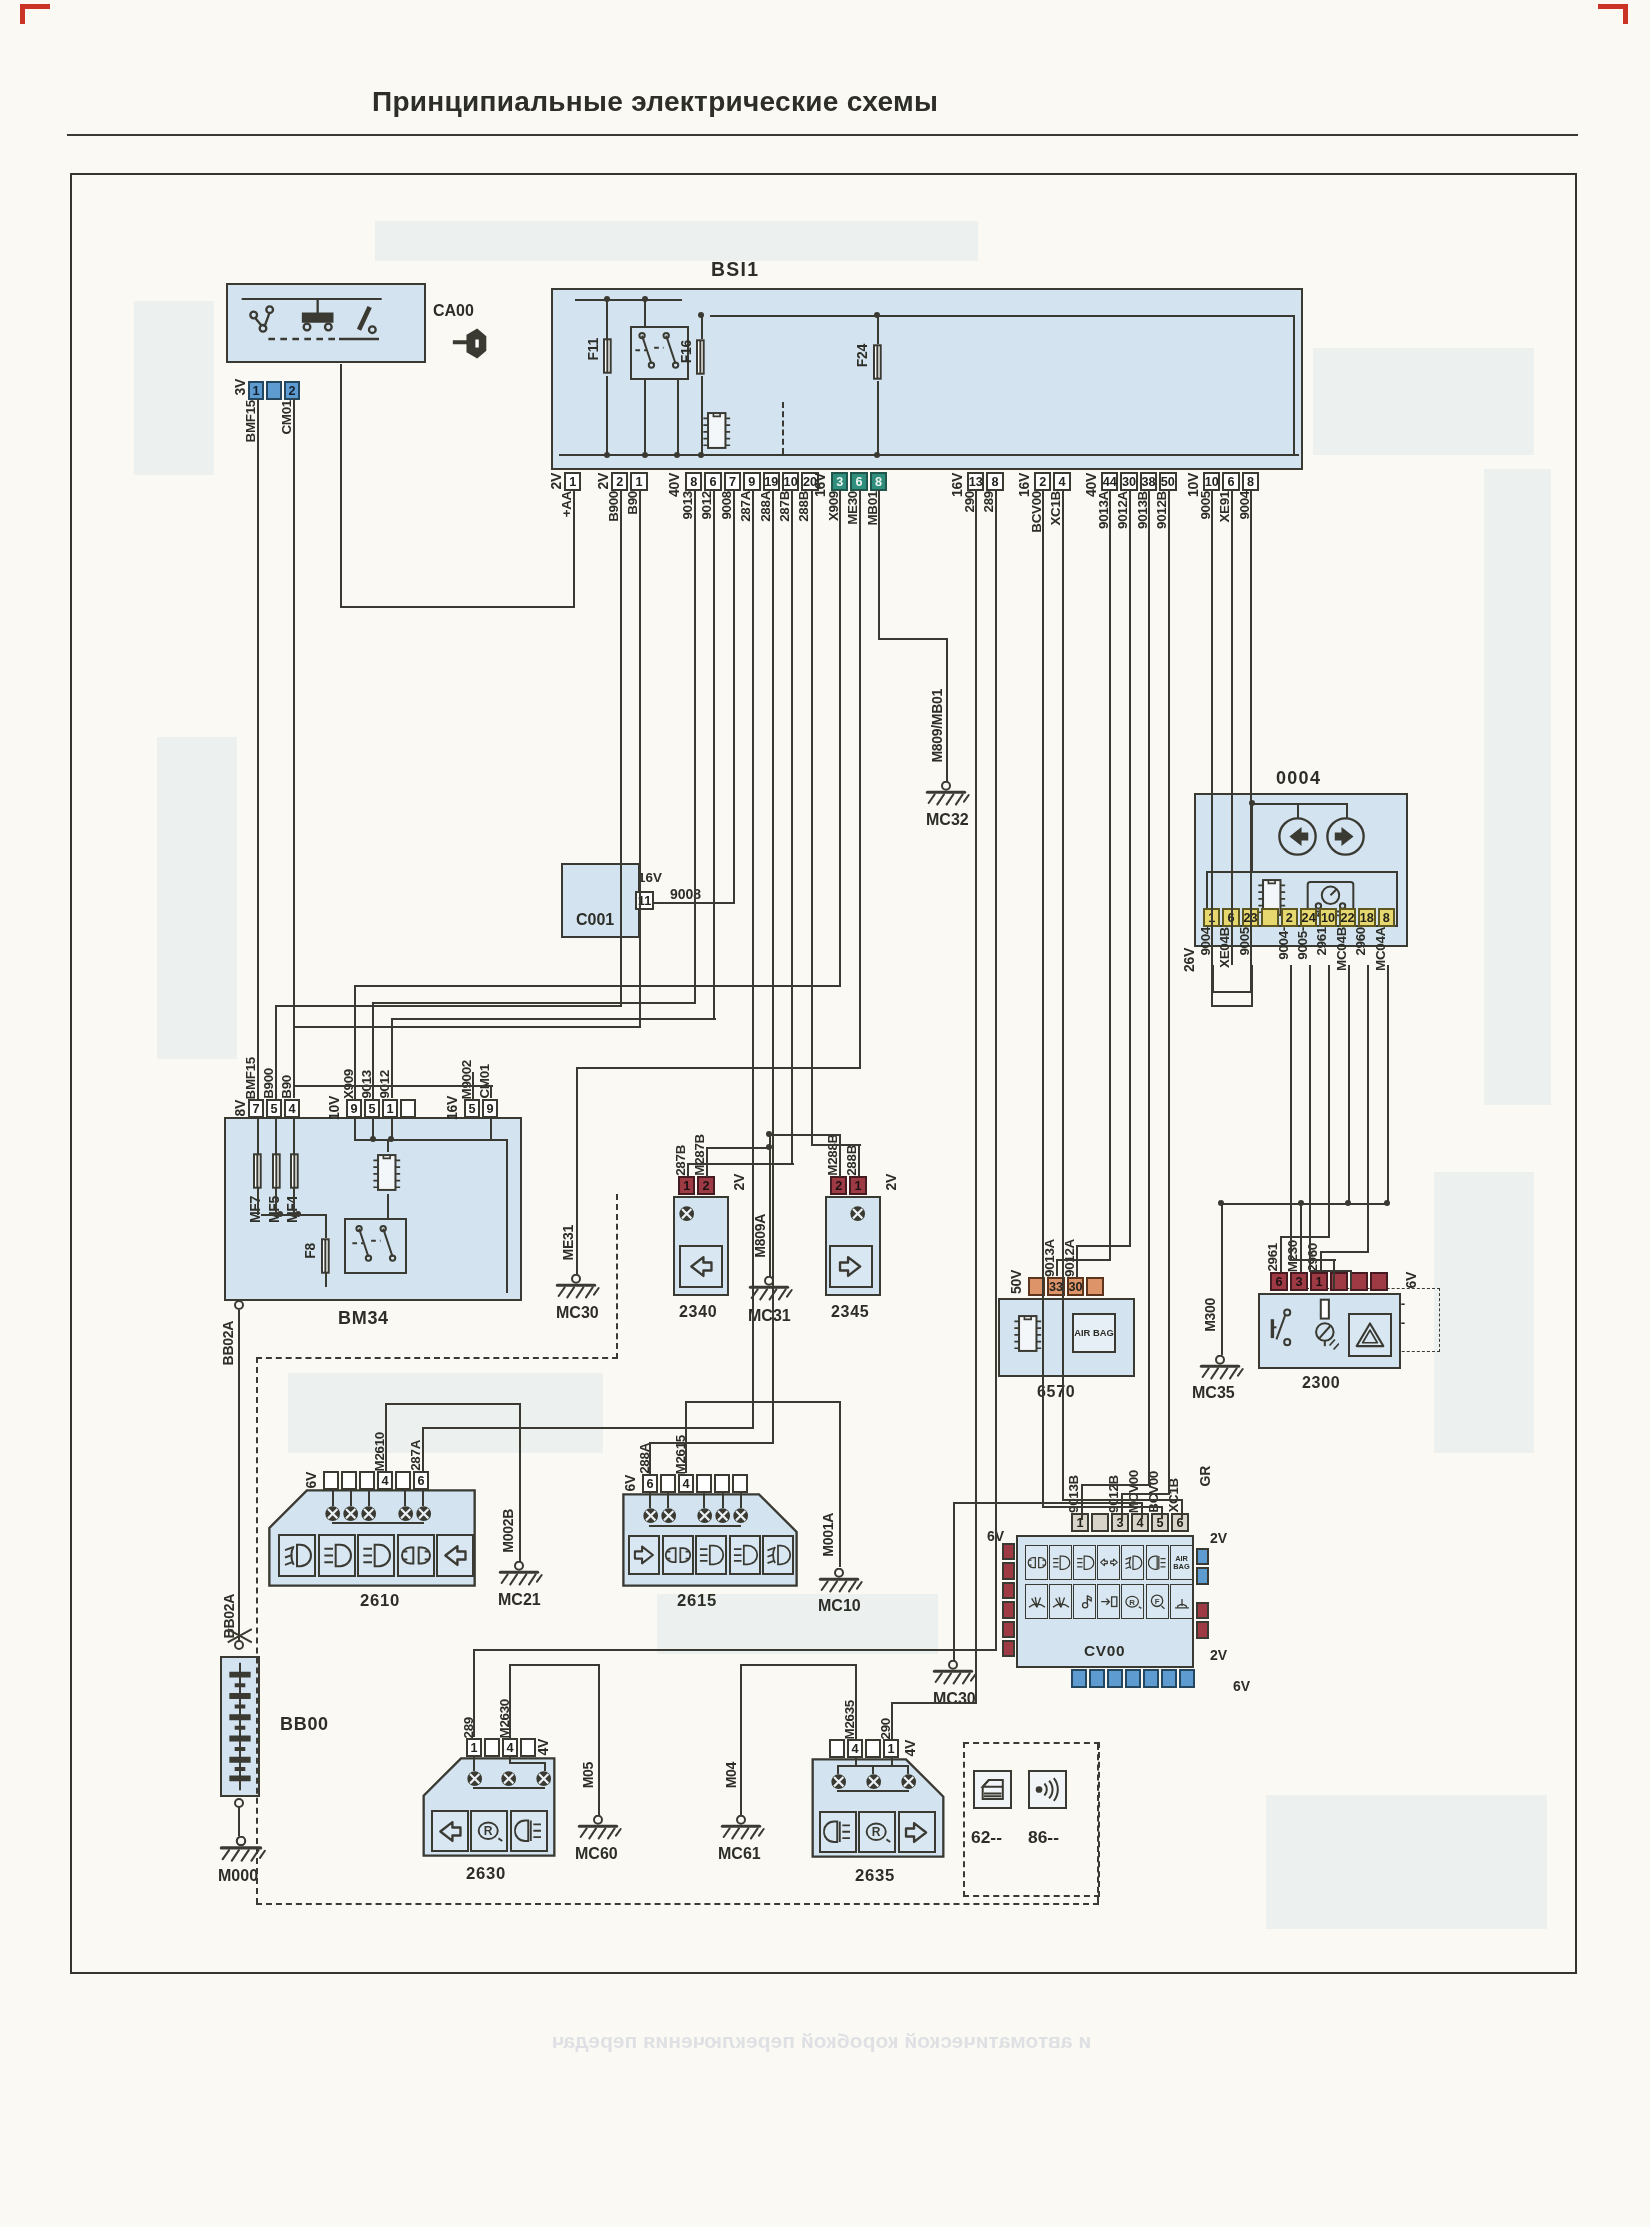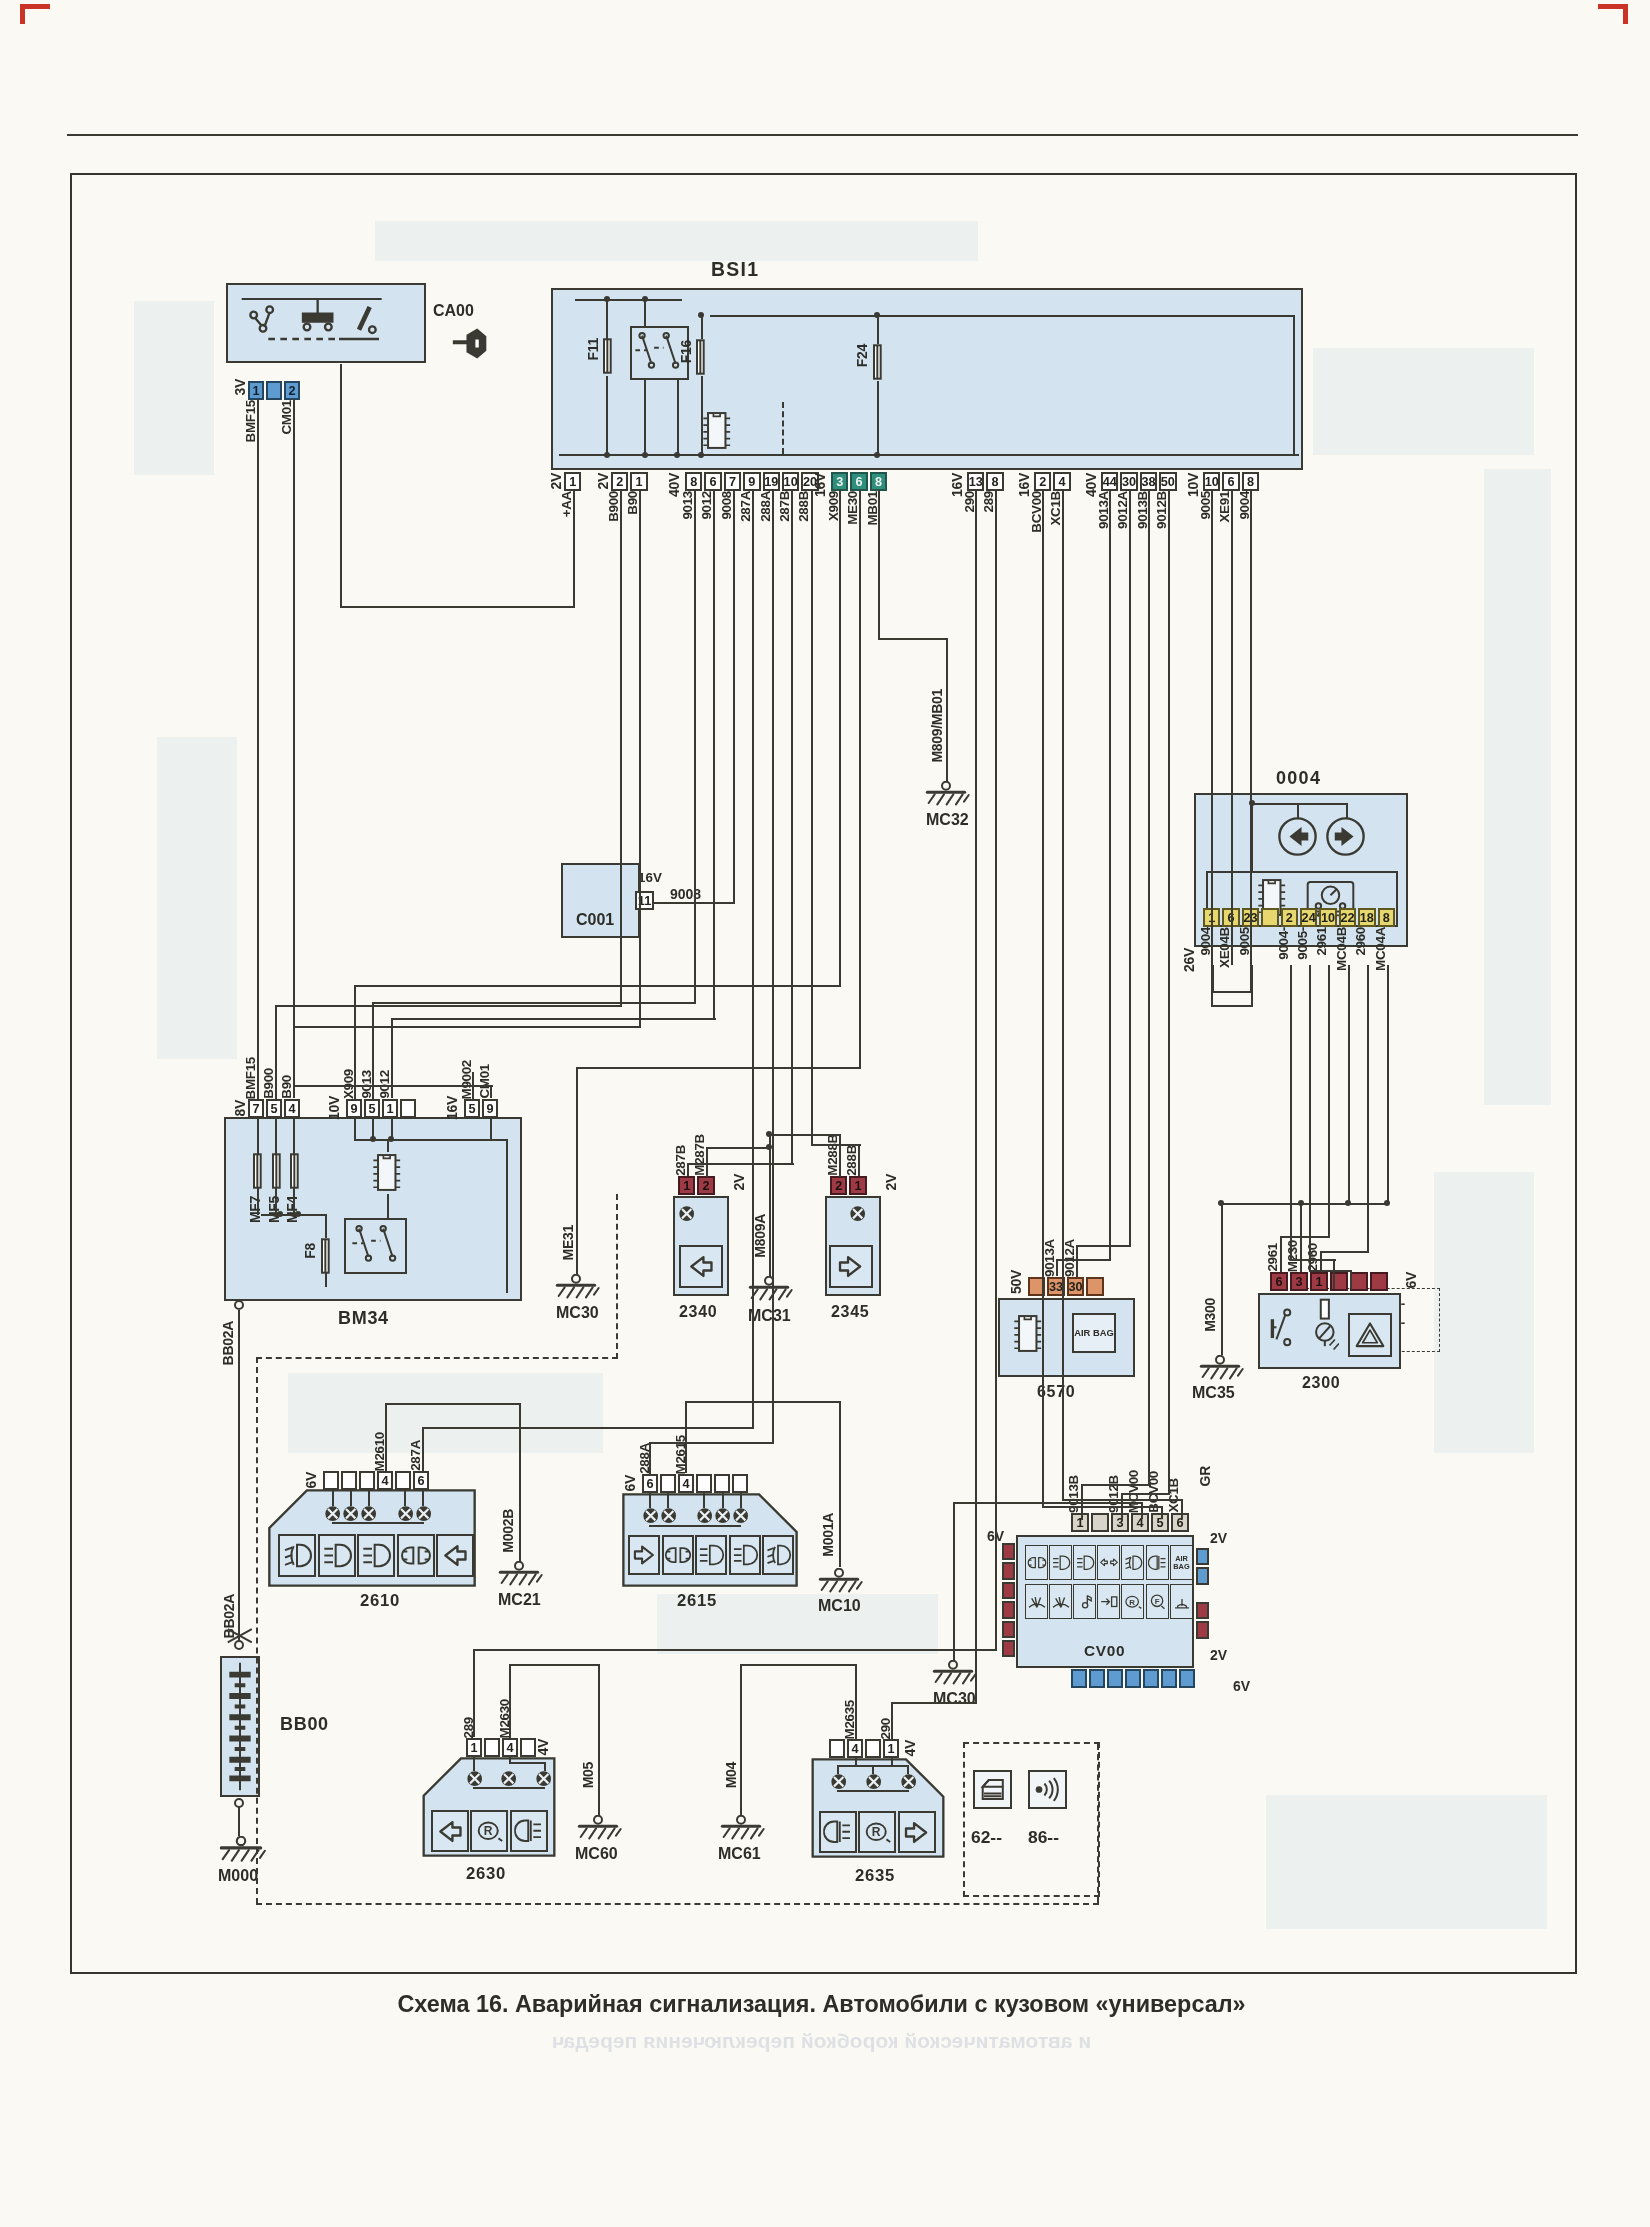--- a/index.html
+++ b/index.html
@@ -261,20 +261,21 @@
 </defs>
 </svg>
 
 <div id="page">
 
   <div class="redmark" style="left:20px;top:4px;width:29.5px;height:4.7px"></div>
   <div class="redmark" style="left:20px;top:4px;width:4.7px;height:20px"></div>
   <div class="redmark" style="left:1598px;top:4px;width:29.5px;height:4.7px"></div>
   <div class="redmark" style="left:1623px;top:4px;width:4.7px;height:20px"></div>
 
+  <div class="title" style="left:372px;top:86px">Принципиальные электрические схемы</div>
   <div class="w" style="left:67px;top:134px;width:1511px"></div>
 
   <div class="ghost" style="left:134px;top:301px;width:80px;height:174px"></div>
   <div class="ghost" style="left:157px;top:737px;width:80px;height:322px"></div>
   <div class="ghost" style="left:1313px;top:348px;width:221px;height:107px"></div>
   <div class="ghost" style="left:1484px;top:469px;width:67px;height:636px"></div>
   <div class="ghost" style="left:1434px;top:1172px;width:100px;height:281px"></div>
   <div class="ghost" style="left:1266px;top:1795px;width:281px;height:134px"></div>
   <div class="ghost" style="left:288px;top:1373px;width:315px;height:80px"></div>
   <div class="ghost" style="left:657px;top:1594px;width:281px;height:60px"></div>
@@ -1264,16 +1265,15 @@
     <div class="dot" style="left:1249px;top:800px"></div>
   <div class="dot" style="left:370px;top:1136px"></div>
     <div class="dot" style="left:388px;top:1136px"></div>
   <div class="dot" style="left:277px;top:1211px"></div>
     <div class="dot" style="left:295px;top:1211px"></div>
   <div class="dot" style="left:604px;top:296px"></div>
     <div class="dot" style="left:642px;top:296px"></div>
   <div class="dot" style="left:698px;top:312px"></div>
     <div class="dot" style="left:874px;top:312px"></div>
 
-  <div class="caption" style="top:1991px">Схема 16. Аварийная сигнализация. Автомобили с кузовом «универсал»</div>
   <div class="gcap" style="top:2029px">и автоматической коробкой переключения передач</div>
 </div>
 
 
 </body></html>

